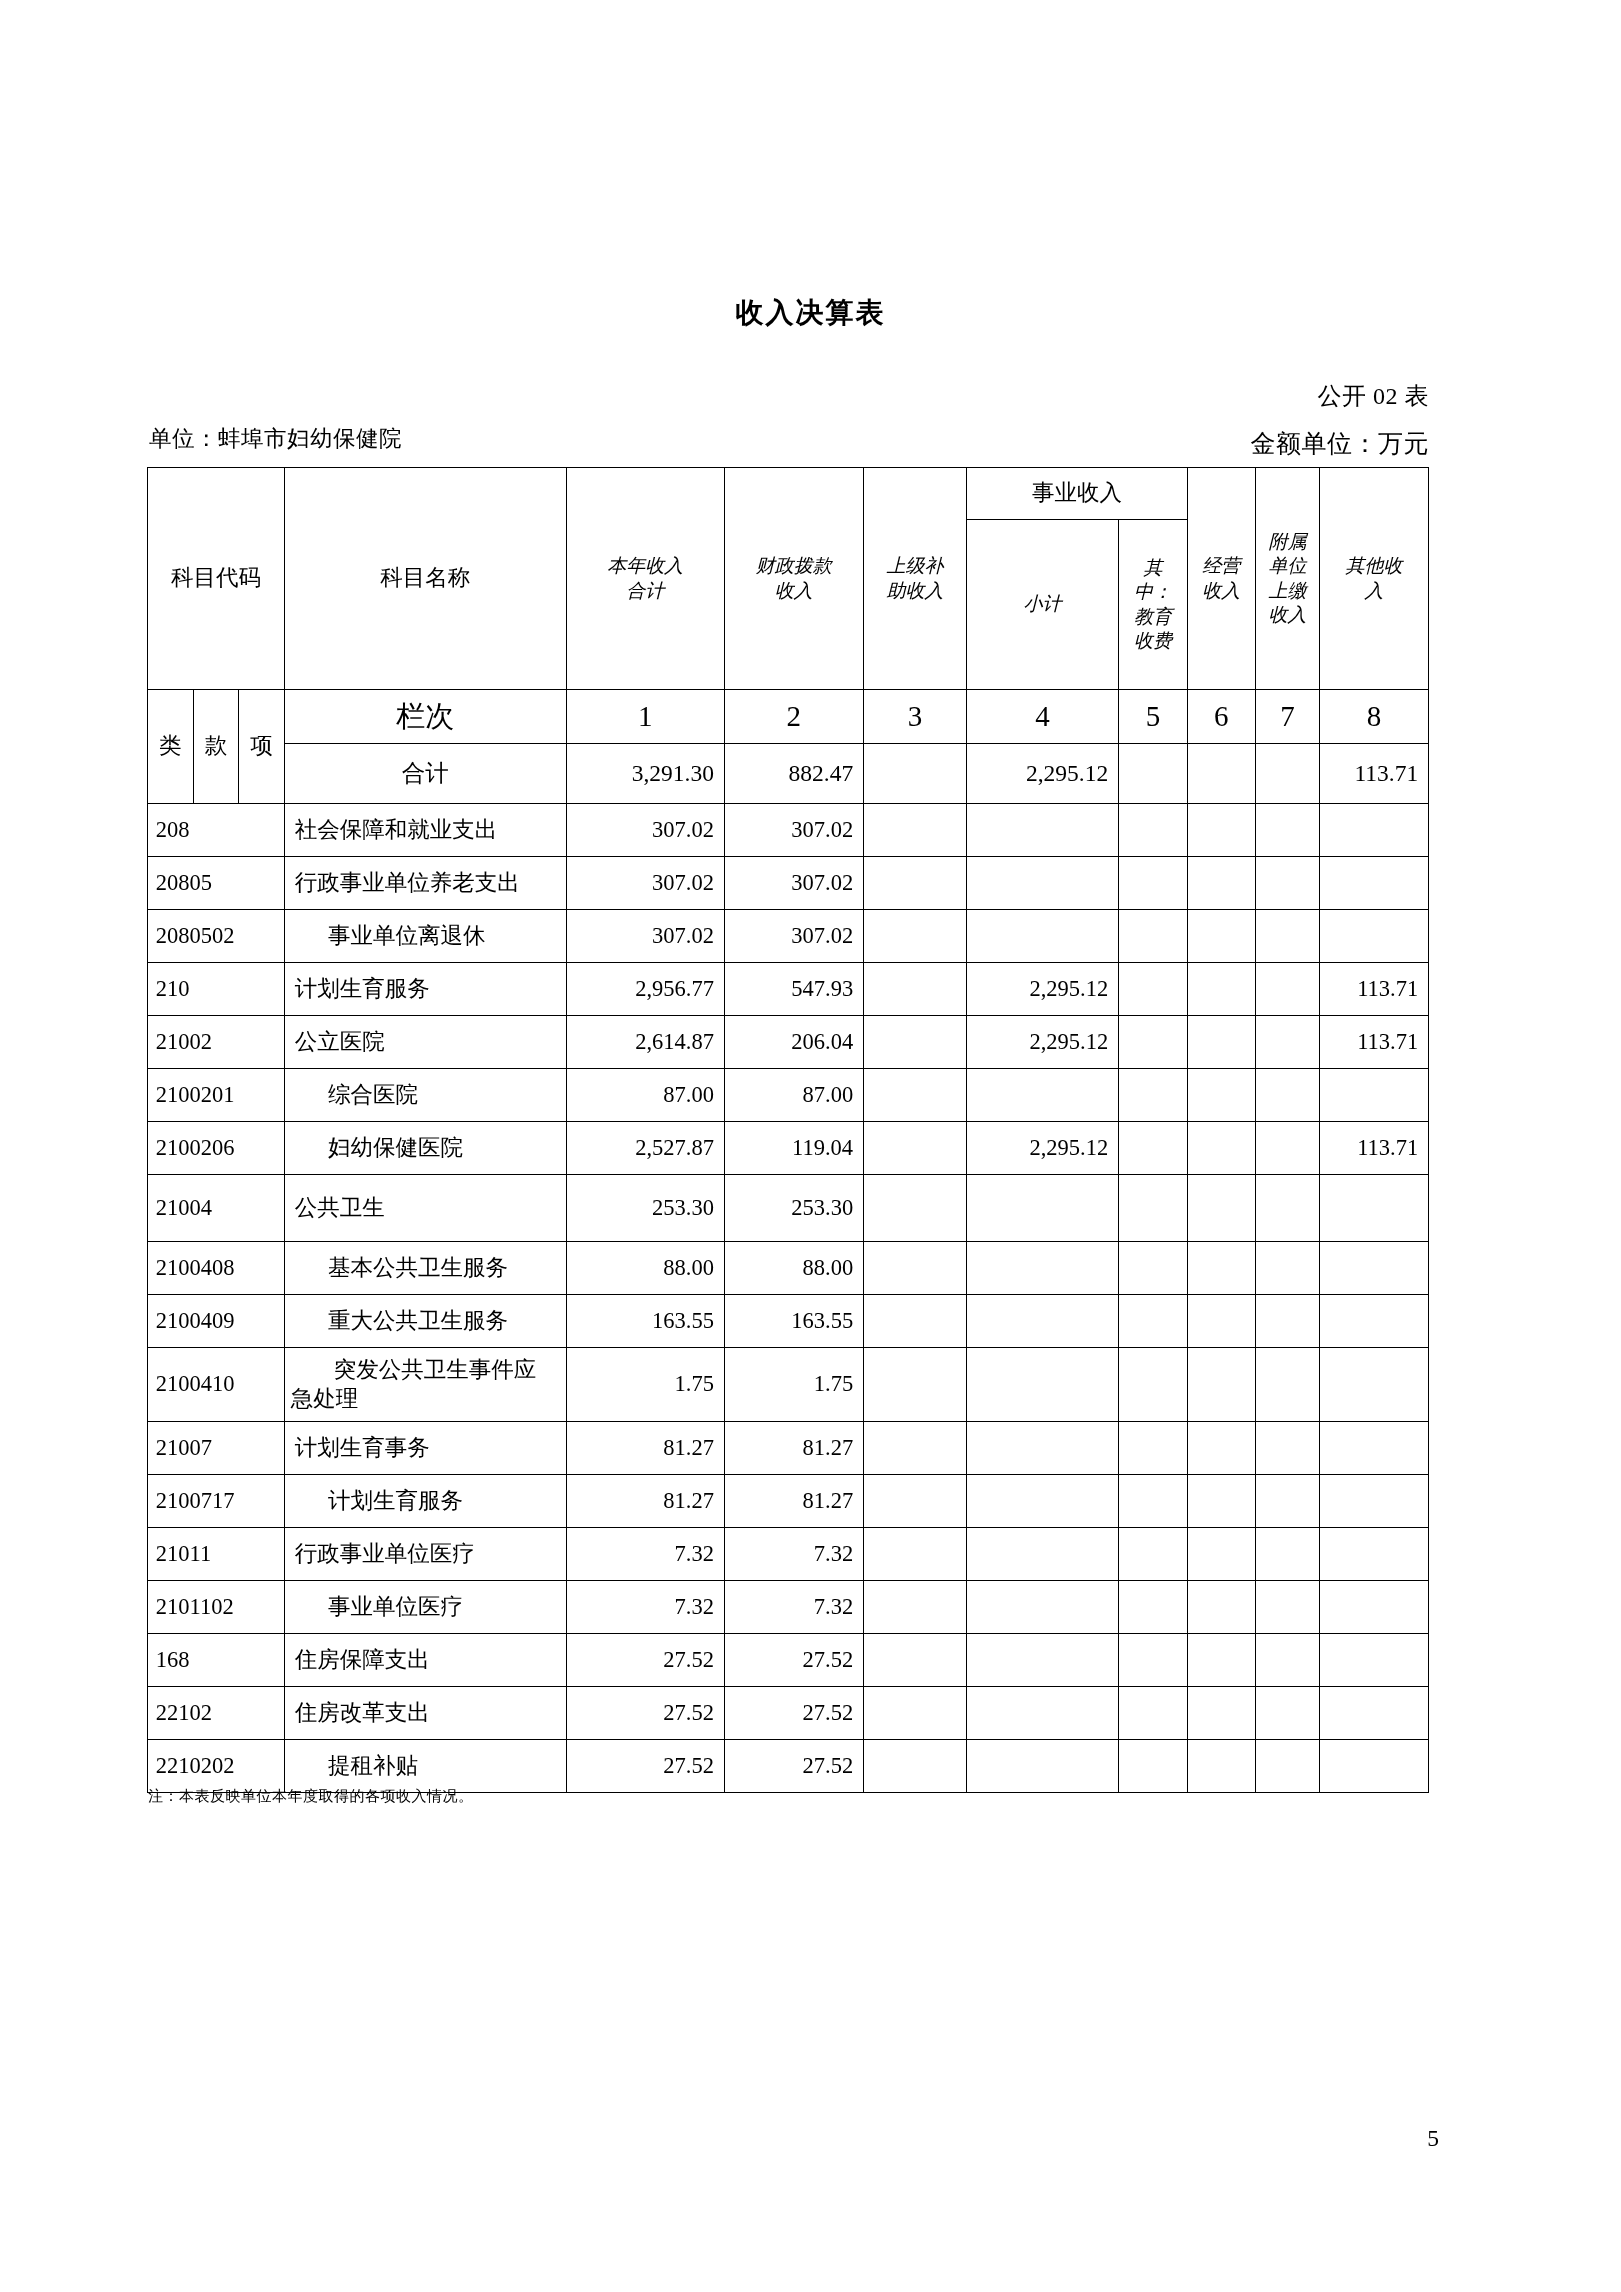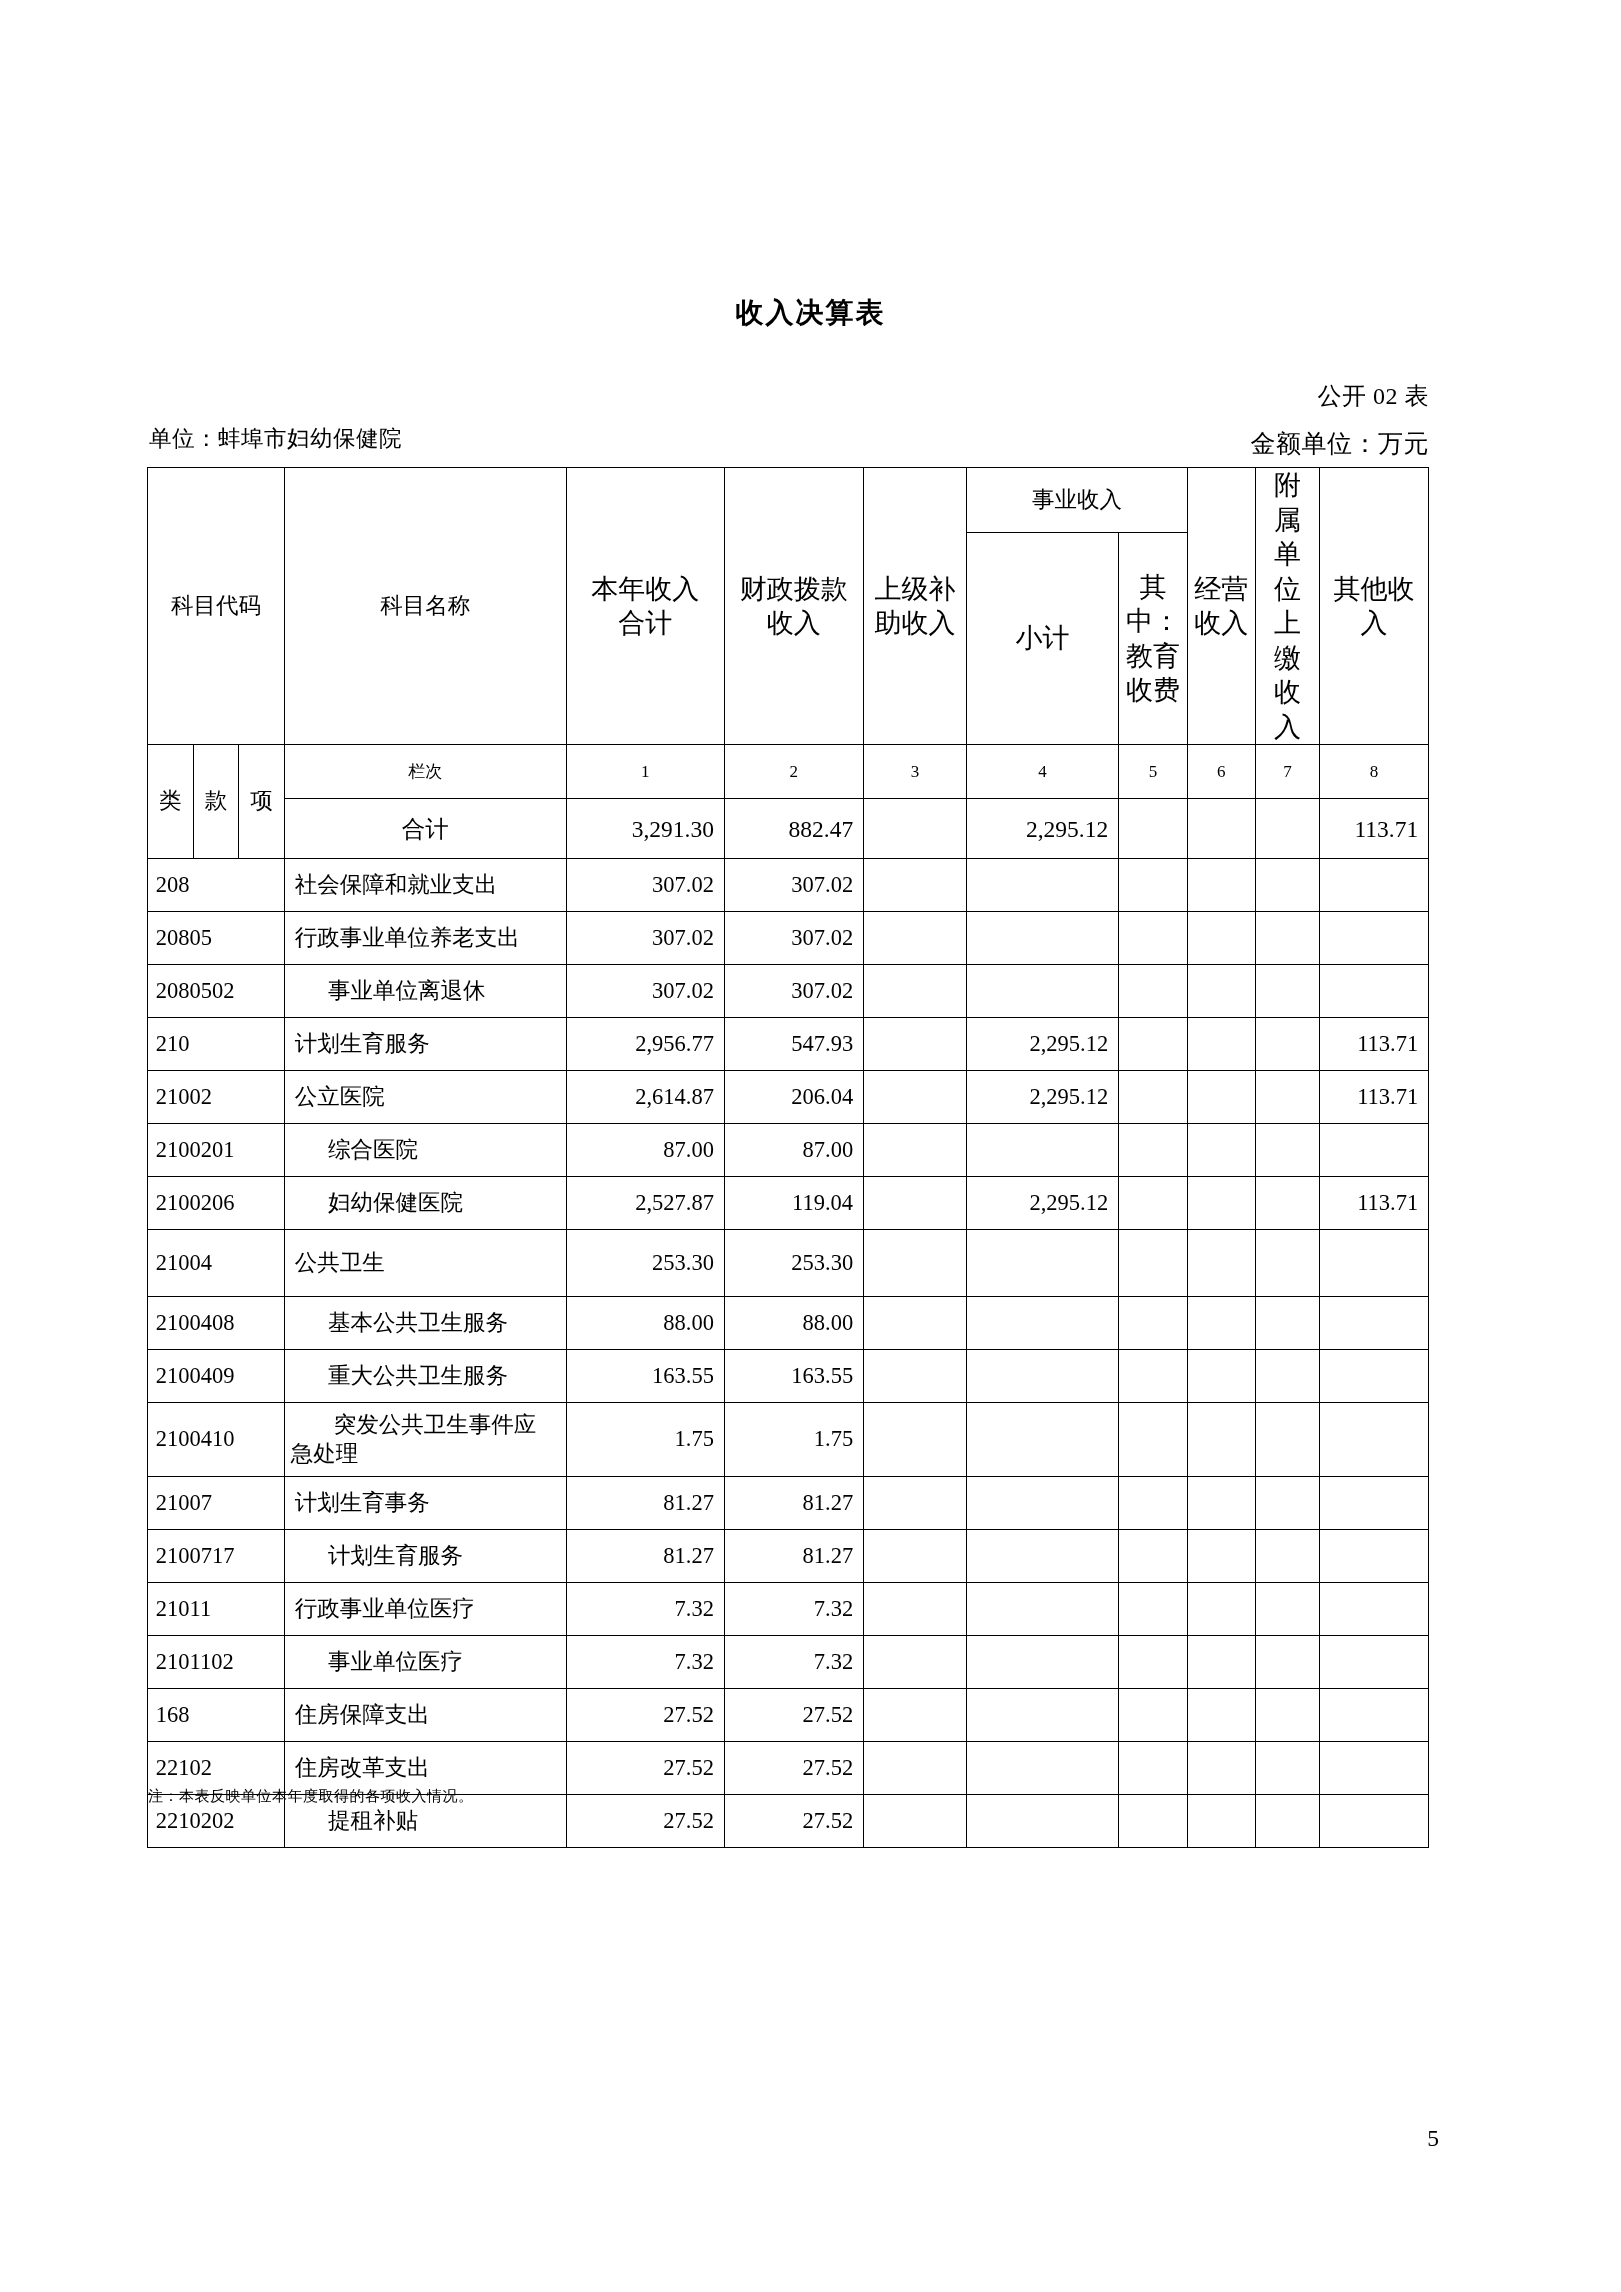--- a/index.html
+++ b/index.html
@@ -69,23 +69,23 @@
     font-weight:normal;
     line-height:1.28;
   }
   table.fin th { text-align:center; }
 
   .c-center { text-align:center; }
   .c-right  { text-align:right;  padding-right:9.8px !important; }
   .c-left   { text-align:left;   padding-left:7.8px !important; }
 
   .hdr-main td, .hdr-main th { height:169px; }
-  .hdr-vert { font-size:27px; line-height:1.30; }
-
-  .row-lane td { height:53px; font-size:17px; }
+  .hdr-vert { font-size:19px; line-height:1.30;font-style:italic; }
+
+  .row-lane td { height:53px; font-size:29px; }
   .row-total td { height:59px; font-weight:bold; font-size:23.5px; }
 
   .data-row td { font-size:22.5px; }
 
   .indent1 { padding-left:9.8px !important; }
   .indent2 { padding-left:43px !important; }
 
   .wrapname { text-align:left; line-height:1.34; }
   .wrapname .l1 { display:block; padding-left:43px; }
   .wrapname .l2 { display:block; padding-left:0px; }

